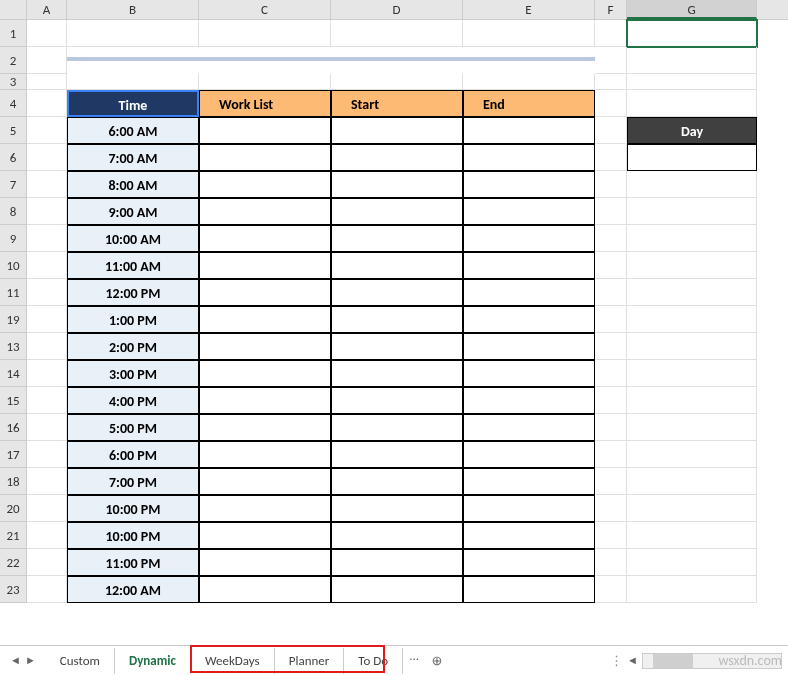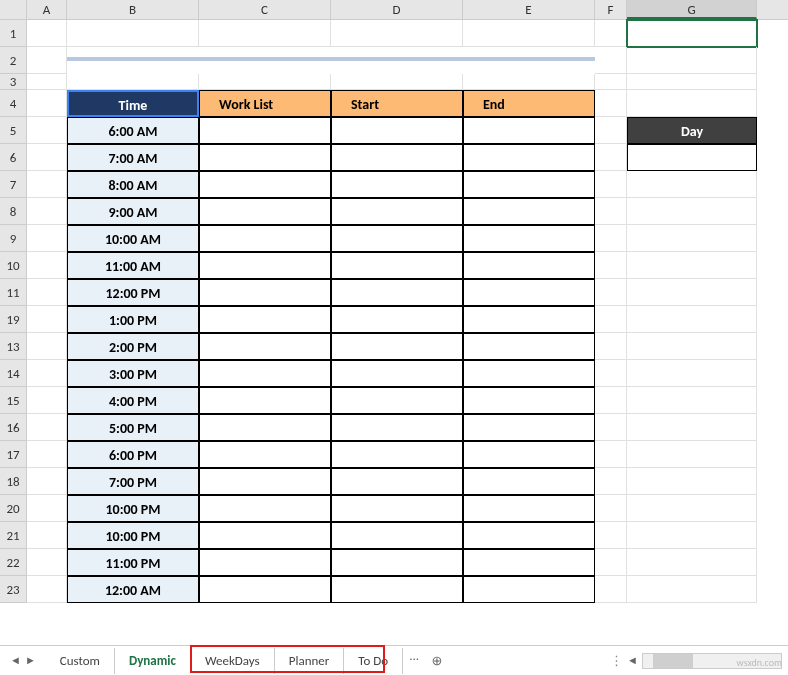--- a/index.html
+++ b/index.html
@@ -187,21 +187,21 @@
     background:#f0f0f0;
     border:1px solid #ccc;
     position:relative;
   }
   .hscroll .thumb {
     position:absolute; left:10px; top:0; width:40px; height:14px; background:#cfcfcf;
   }
   .watermark {
     position:absolute;
     bottom:6px; right:6px;
-    font-size:10px;
+    font-size:14px;
     color:#bbb;
   }
   .dots { padding:0 6px; color:#666; }
 </style>
 </head>
 <body>
 
 <div class="grid-area">
 
   <div class="col-headers">

